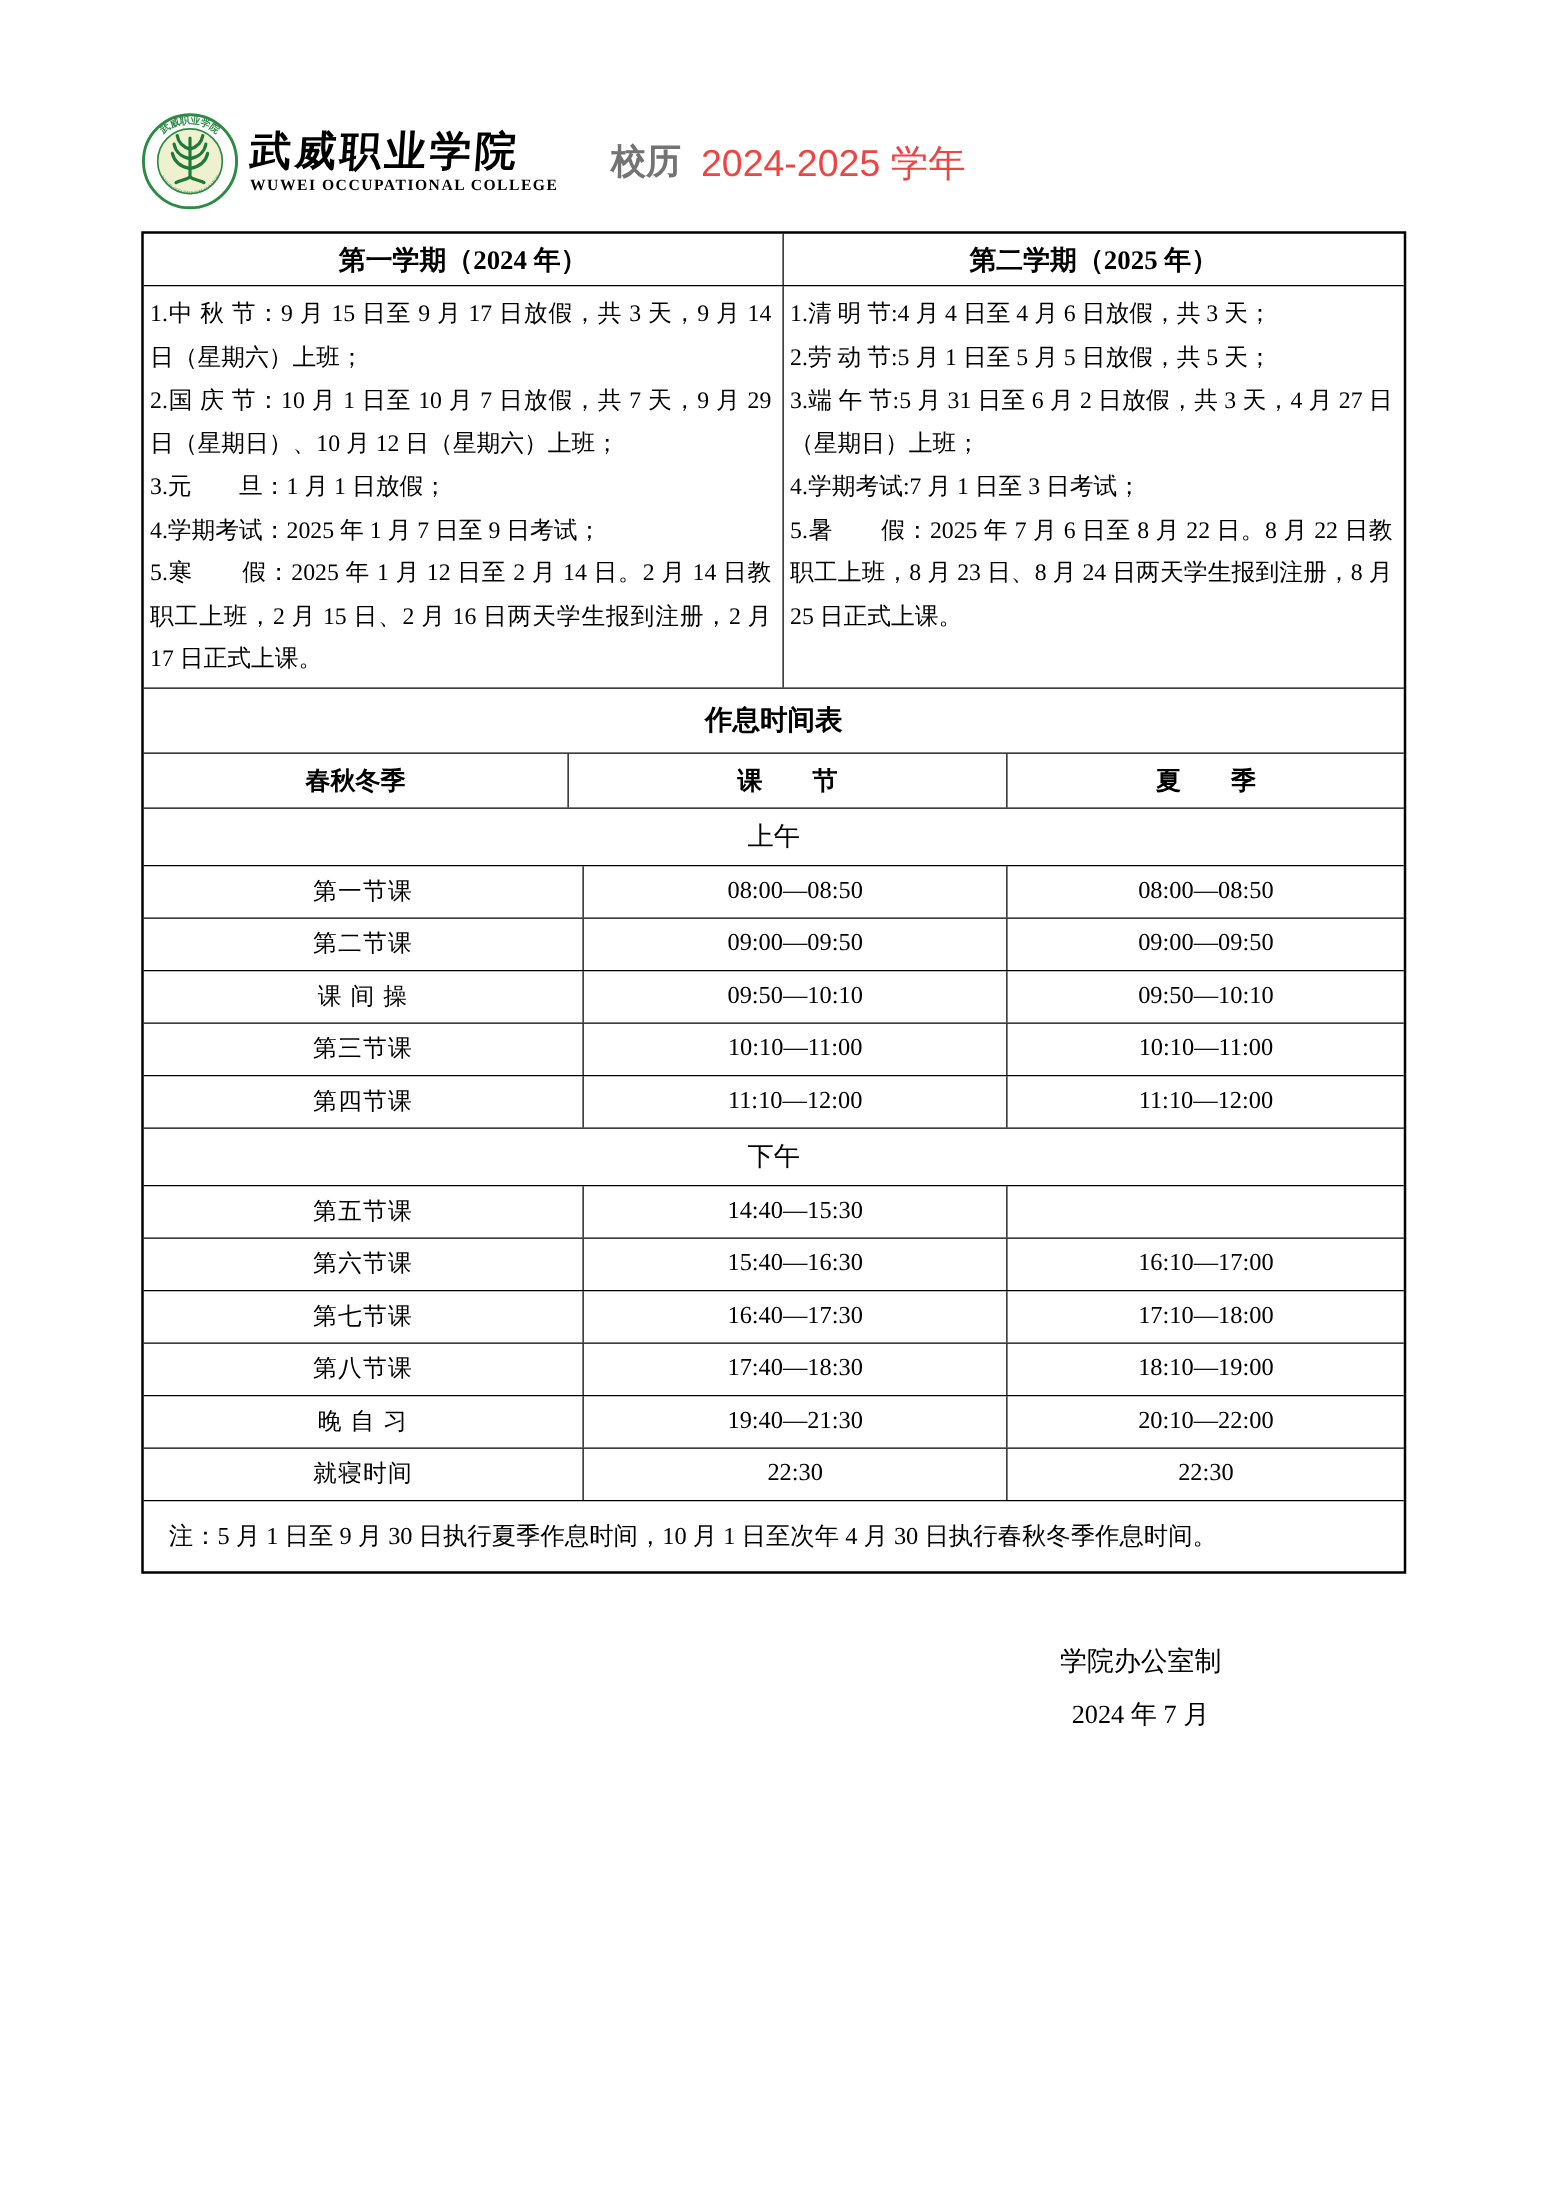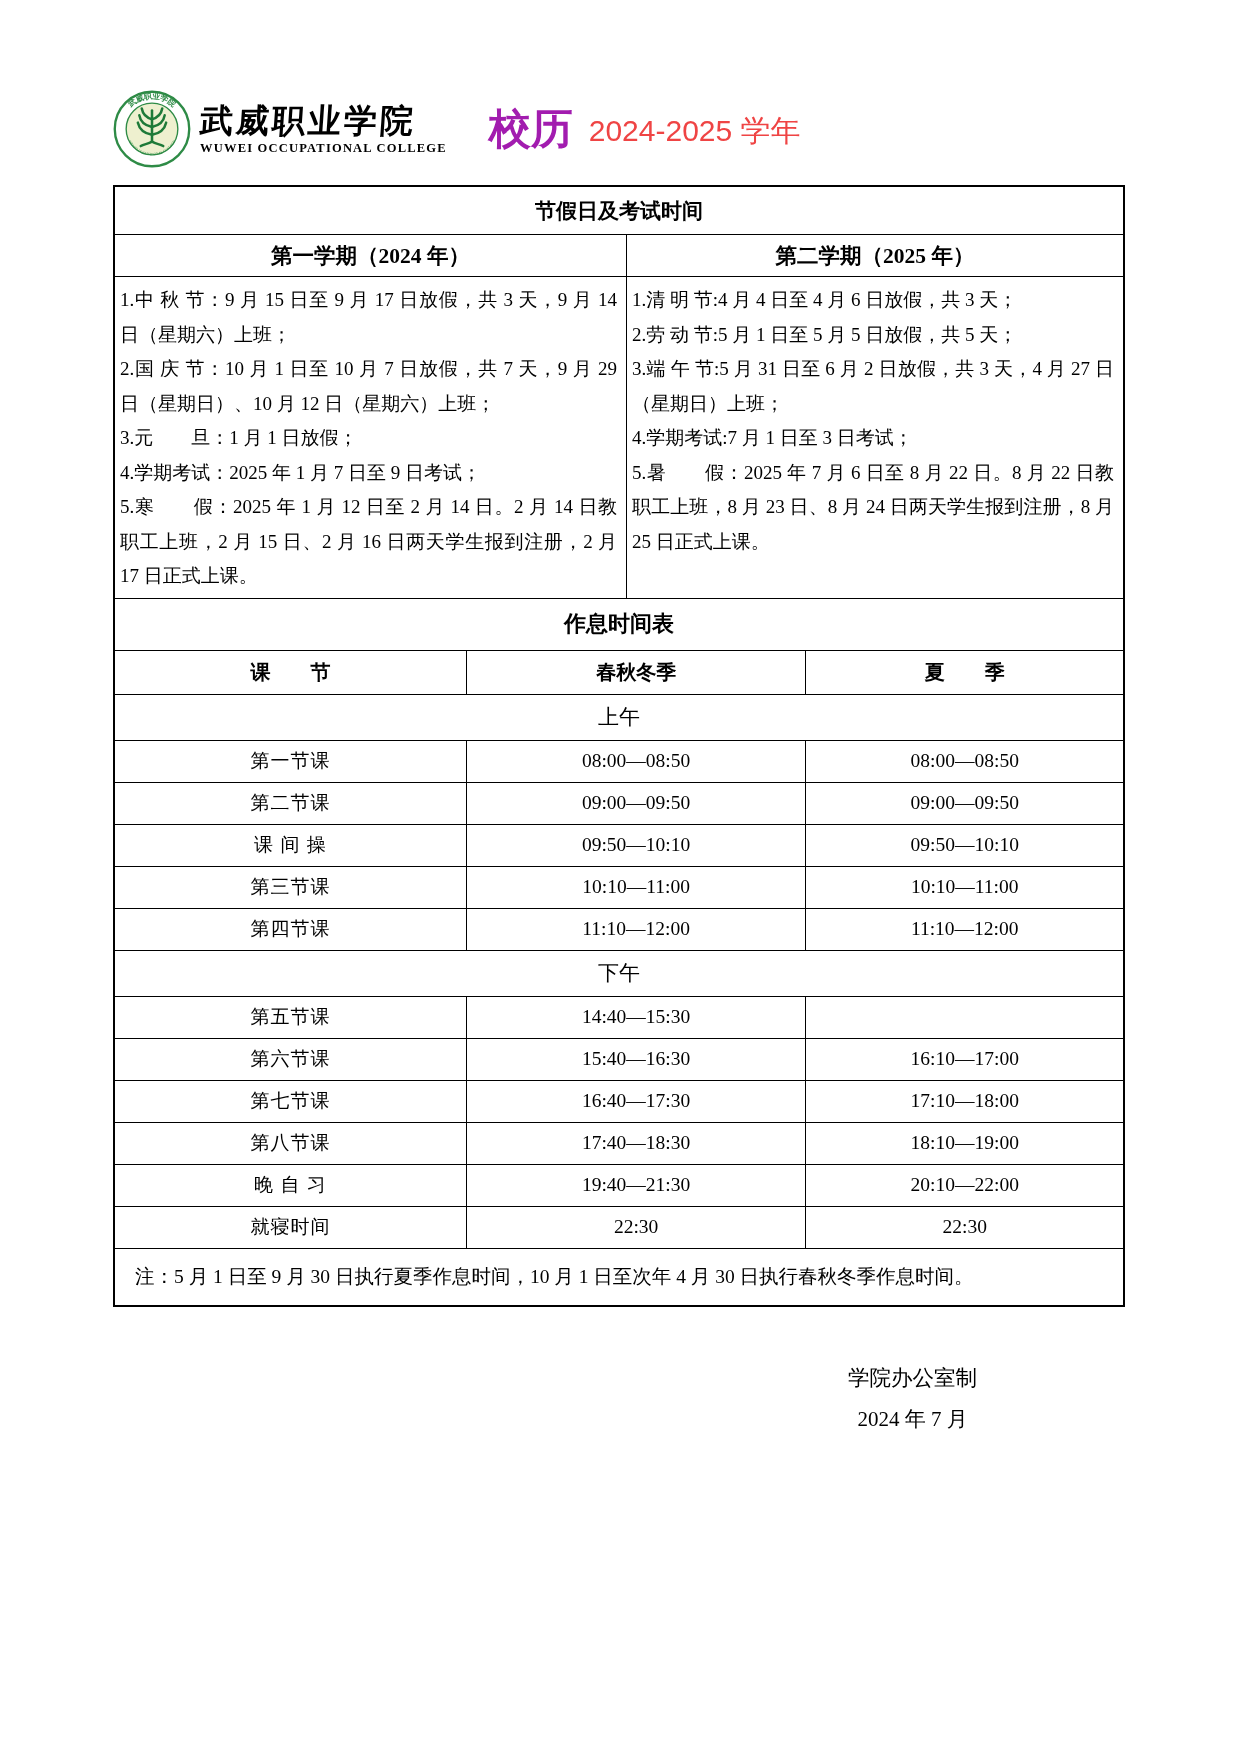--- a/index.html
+++ b/index.html
@@ -18,21 +18,21 @@
     font-family:"DejaVu Serif","Liberation Serif",serif; font-weight:bold;
     font-size:33px; letter-spacing:3px; transform:skewX(-4deg); line-height:36px;
   }
   .en-name {
     font-family:"Liberation Serif",serif; font-weight:bold; font-size:12.5px;
     letter-spacing:1.2px; margin-top:2px;
   }
   .title-block { margin-left:42px; display:flex; align-items:center; }
   .doc-title {
     font-family:"Liberation Sans","DejaVu Sans",sans-serif; font-weight:bold;
-    font-size:42px; color:#a21caf;
+    font-size:28px; color:#737373;
   }
   .doc-subtitle {
     font-family:"Liberation Sans","DejaVu Sans",sans-serif; font-size:30px;
     color:#ef4444; margin-left:16px; margin-top:4px;
   }
 
   
   .main-table { margin-top:15px; border:2px solid #000; width:1012px; }
   .row { border-bottom:1.5px solid #000; }
   .row:last-child { border-bottom:none;text-align:center; }
@@ -118,21 +118,20 @@
         <div class="en-name">WUWEI OCCUPATIONAL COLLEGE</div>
       </div>
       <div class="title-block">
         <span class="doc-title">校历</span>
         <span class="doc-subtitle">2024-2025 学年</span>
       </div>
     </div>
 
     <div class="main-table">
 
-      <div class="row r-title">节假日及考试时间</div>
 
       <div class="row r-sem-head">
         <div class="cell col-left">第一学期（2024 年）</div>
         <div class="cell col-right">第二学期（2025 年）</div>
       </div>
 
       <div class="row r-sem-body">
         <div class="cell col-left">
           <p>1.中 秋 节：9 月 15 日至 9 月 17 日放假，共 3 天，9 月 14 日（星期六）上班；</p>
           <p>2.国 庆 节：10 月 1 日至 10 月 7 日放假，共 7 天，9 月 29 日（星期日）、10 月 12 日（星期六）上班；</p>
@@ -146,22 +145,22 @@
           <p>3.端 午 节:5 月 31 日至 6 月 2 日放假，共 3 天，4 月 27 日（星期日）上班；</p>
           <p>4.学期考试:7 月 1 日至 3 日考试；</p>
           <p>5.暑　　假：2025 年 7 月 6 日至 8 月 22 日。8 月 22 日教职工上班，8 月 23 日、8 月 24 日两天学生报到注册，8 月 25 日正式上课。</p>
         </div>
       </div>
 
 
       <div class="row r-sched-title">作息时间表</div>
 
       <div class="row r-sched-head">
+        <div class="ccell sc2">春秋冬季</div>
         <div class="ccell sc1">课　　节</div>
-        <div class="ccell sc2">春秋冬季</div>
         <div class="ccell sc3">夏　　季</div>
       </div>
 
       <div class="row r-section">上午</div>
 
       <div class="row r-sched">
         <div class="ccell sc1 p-cell">第一节课</div>
         <div class="ccell sc2 t-cell">08:00—08:50</div>
         <div class="ccell sc3 t-cell">08:00—08:50</div>
       </div>

